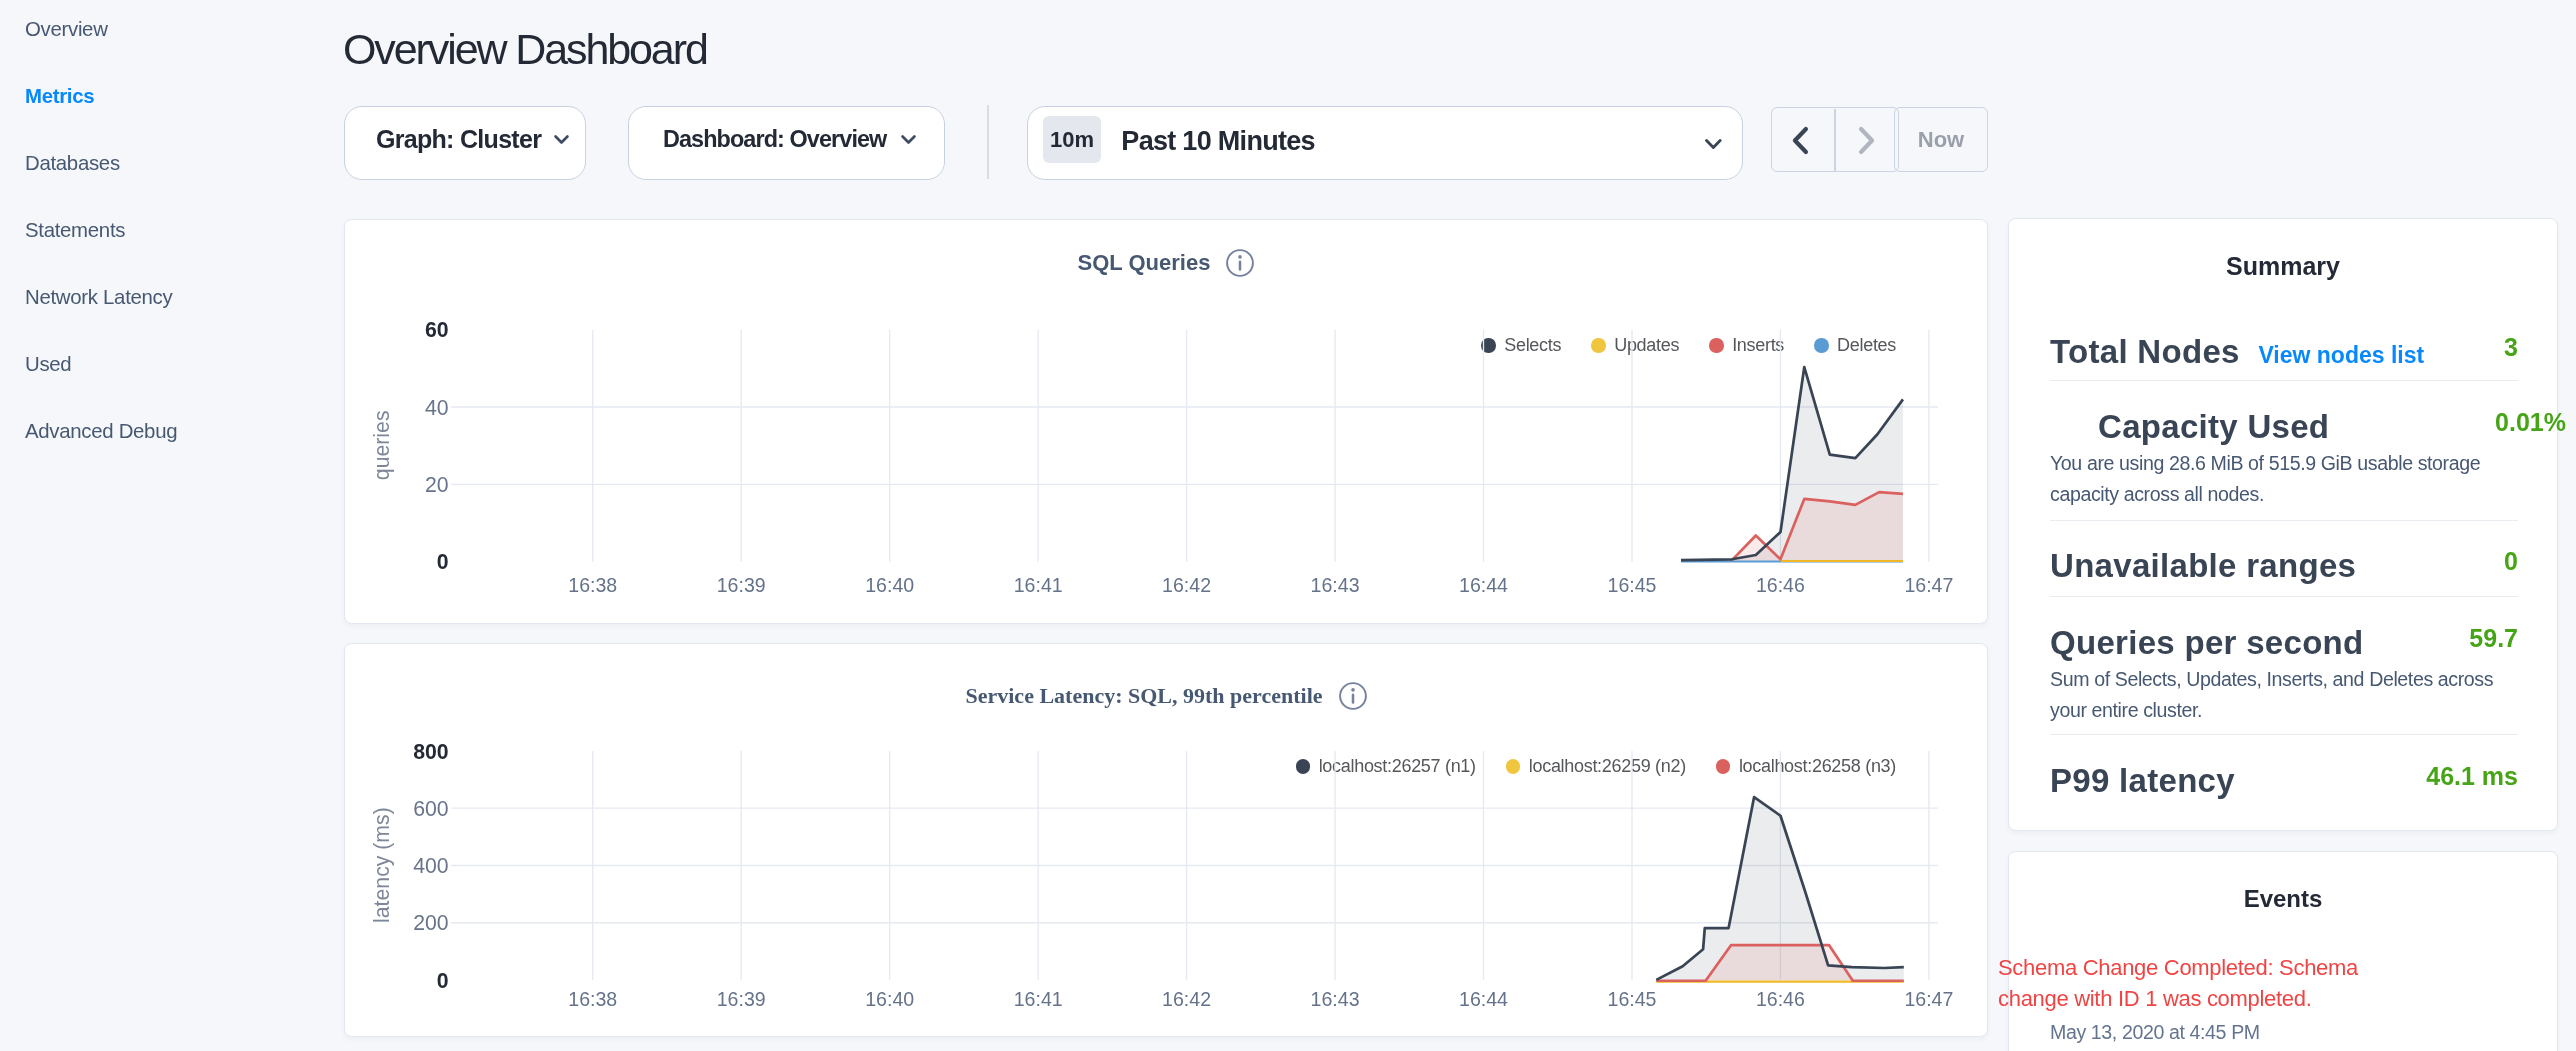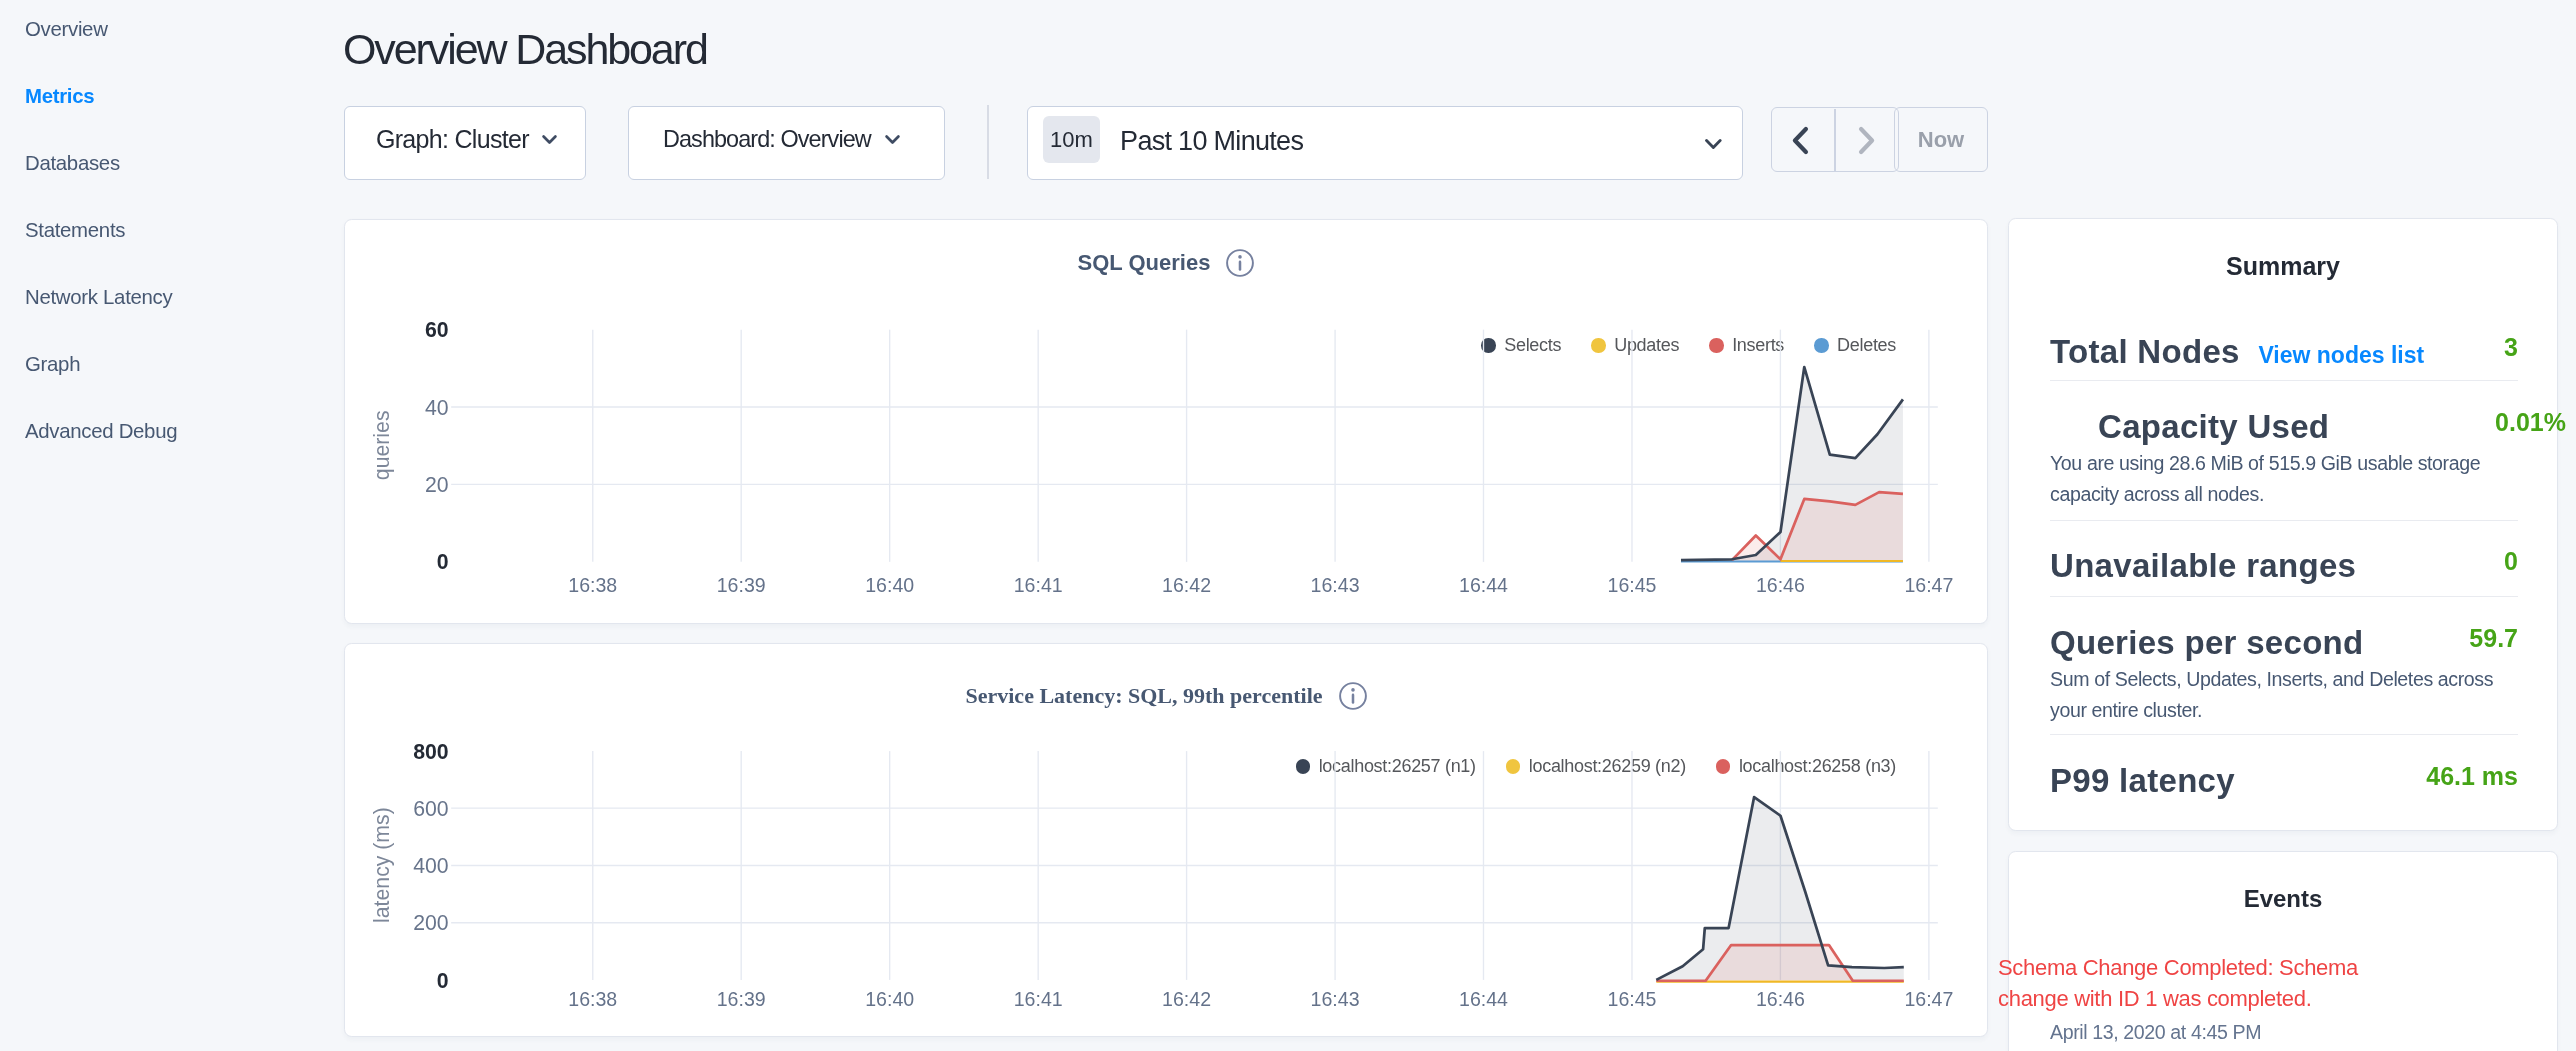--- a/index.html
+++ b/index.html
@@ -5,22 +5,22 @@
   * { margin:0; padding:0; box-sizing:border-box; }
   html,body { width:2576px; height:1051px; overflow:hidden; }
   body { font-family:"Liberation Sans", sans-serif; background:#f5f7fa; position:relative; }
   .abs { position:absolute; }
   
   .nav { position:absolute; left:25px; top:-4.3px; }
   .nav a { display:block; height:67px; line-height:67px; font-size:20.4px; letter-spacing:-0.3px; color:#475872; text-decoration:none; }
   .nav a.active { color:#0788ff; font-weight:bold; }
   
   .pagetitle { position:absolute; left:343px; top:25px; font-size:43px; letter-spacing:-2.1px; color:#242a35; }
-  .btn { position:absolute; background:#fff; border:1.7px solid #c8d1e1; border-radius:6px; top:106px; height:74px;
-         display:flex; align-items:center; font-size:25px; letter-spacing:-0.7px; font-weight:normal; color:#242a35; white-space:nowrap; padding-bottom:7.7px; }
+  .btn { position:absolute; background:#fff; border:1.7px solid #c8d1e1; border-radius:18px; top:106px; height:74px;
+         display:flex; align-items:center; font-size:25px; letter-spacing:-0.7px; font-weight:bold; color:#242a35; white-space:nowrap; padding-bottom:7.7px; }
   .ghostbtn { position:absolute; background:transparent; border:1.7px solid #ccd3e2; border-radius:6px; top:107px; height:65px; }
   .chev { display:inline-block; }
   
   .card { position:absolute; background:#fff; border:1.3px solid #e2e6ee; border-radius:7.7px; box-shadow:0 2.6px 4.3px rgba(60,70,90,0.04); }
   .ctitle { position:absolute; display:flex; align-items:center; justify-content:center; font-size:22px; font-weight:bold; color:#475872; }
   .legend { position:absolute; display:flex; align-items:center; font-size:18px; letter-spacing:-0.3px; color:#55575b;margin-top:41px; }
   .legend .dot { width:14.5px; height:14.5px; border-radius:50%; margin-right:8.5px; }
   .legend .it { display:flex; align-items:center; margin-left:30px; }
   
   .sumrow { position:absolute; left:2050px; width:468px; }
@@ -30,21 +30,21 @@
   .sdiv { position:absolute; left:2050px; width:468px; height:0; border-top:1.7px solid #e9ebf0; }
 </style>
 </head>
 <body>
   <nav class="nav">
     <a href="#">Overview</a>
     <a href="#" class="active">Metrics</a>
     <a href="#">Databases</a>
     <a href="#">Statements</a>
     <a href="#">Network Latency</a>
-    <a href="#">Graph</a>
+    <a href="#">Used</a>
     <a href="#">Advanced Debug</a>
   </nav>
 
   <div class="pagetitle">Overview Dashboard</div>
 
   <div class="btn" style="left:344px; width:242px; padding-left:31px;">Graph: Cluster
     <svg class="chev" style="margin-left:12px" width="17" height="11" viewBox="0 0 20 13">
       <polyline points="3,3 10,10 17,3" fill="none" stroke="#3f4c63" stroke-width="3.2" stroke-linecap="round" stroke-linejoin="round"></polyline>
     </svg>
   </div>
@@ -197,14 +197,14 @@
   <div class="sumrow" style="top:547px;"><span class="slabel">Unavailable ranges</span><span class="svalue">0</span></div>
   <div class="sdiv" style="top:596px;"></div>
   <div class="sumrow" style="top:624px;"><span class="slabel">Queries per second</span><span class="svalue">59.7</span></div>
   <div class="sumrow sdesc" style="top:664px;">Sum of Selects, Updates, Inserts, and Deletes across<br>your entire cluster.</div>
   <div class="sdiv" style="top:734px;"></div>
   <div class="sumrow" style="top:762px;"><span class="slabel">P99 latency</span><span class="svalue">46.1 ms</span></div>
 
   <div class="card" style="left:2008px; top:851px; width:550px; height:255px;"></div>
   <div class="abs" style="left:2008px; top:885px; width:550px; text-align:center; font-size:24px; font-weight:bold; color:#242a35;">Events</div>
   <div class="abs" style="left:1998px; top:952px; font-size:22px; letter-spacing:-0.3px; color:#ef4444; line-height:31px;">Schema Change Completed: Schema<br>change with ID 1 was completed.</div>
-  <div class="abs" style="left:2050px; top:1021px; font-size:19.6px; letter-spacing:-0.4px; color:#64748f;">April 13, 2020 at 4:45 PM</div>
+  <div class="abs" style="left:2050px; top:1021px; font-size:19.6px; letter-spacing:-0.4px; color:#64748f;">May 13, 2020 at 4:45 PM</div>
 
 
 </body></html>

